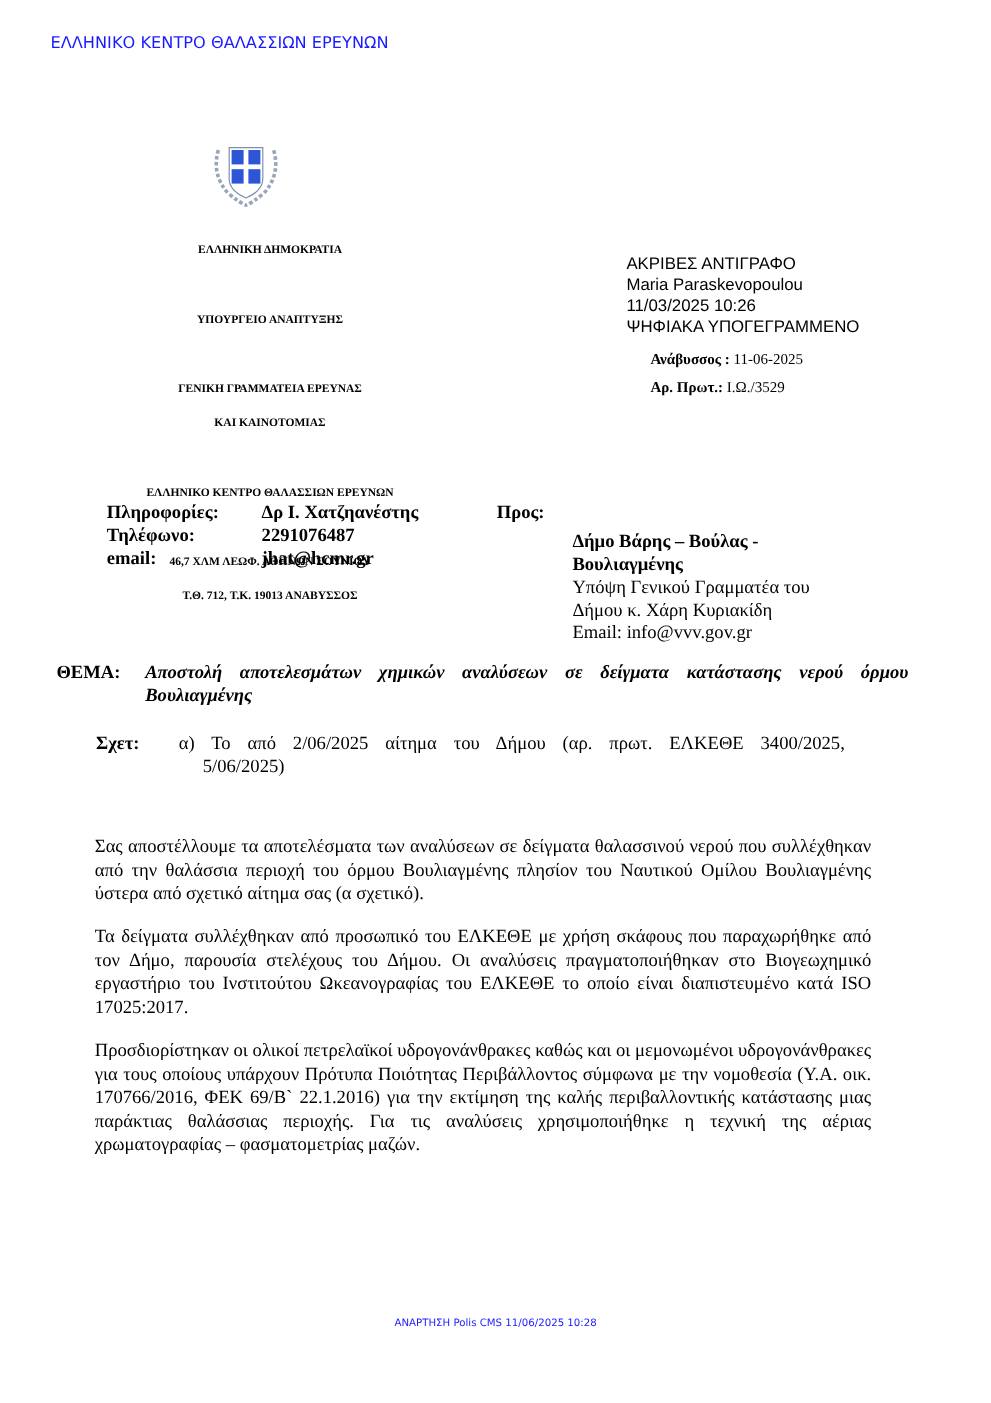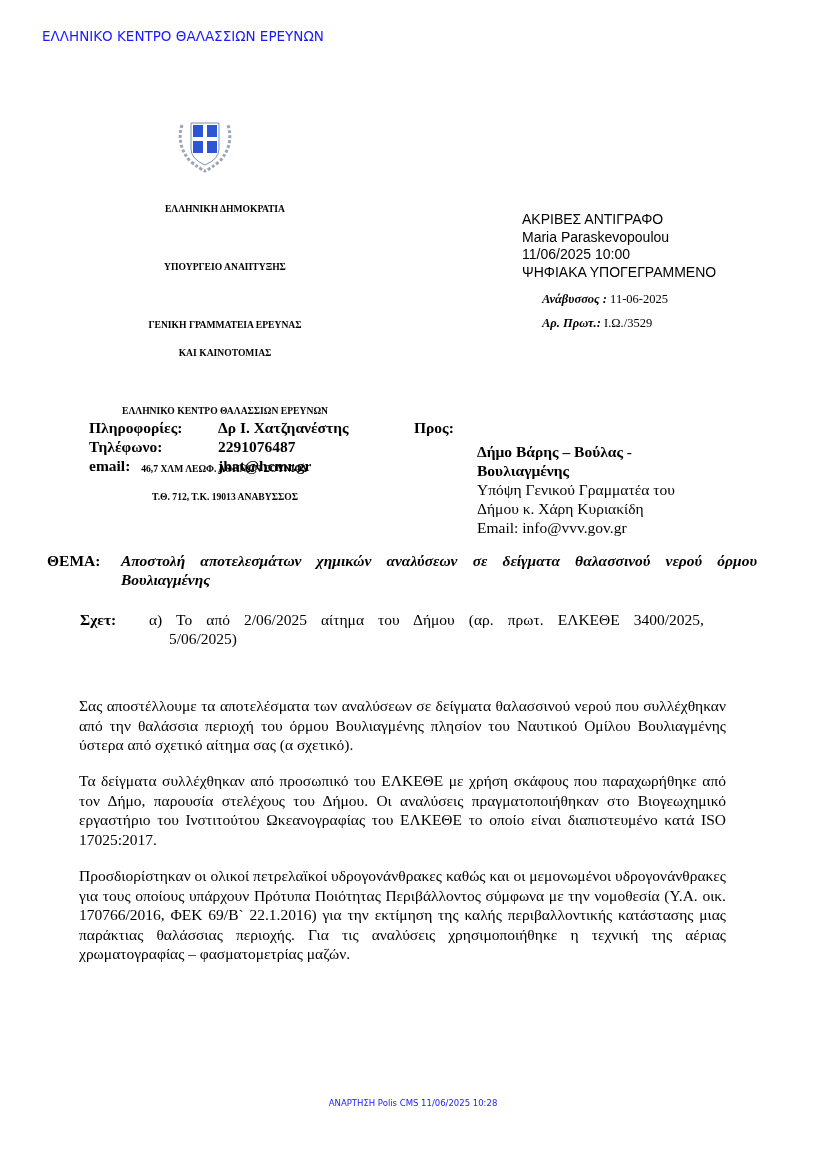--- a/index.html
+++ b/index.html
@@ -3,21 +3,21 @@
 <meta charset="utf-8">
 <style>
   html, body { margin: 0; padding: 0; background: #ffffff; }
   body { width: 826px; height: 1169px; position: relative; overflow: hidden; color: #000; }
   .abs { position: absolute; }
   .stamp { font-family: "DejaVu Sans", sans-serif; color: #1a1aff; font-size: 13.5px; line-height: 19px; }
   .hdr-left { left: 85px; width: 280px; text-align: center; font-family: "Liberation Serif", serif; font-weight: bold; font-size: 9.6px; line-height: 12px; }
   .hdr-left div { margin: 16px; }
   .copy { left: 522px; top: 211px; font-family: "Liberation Sans", sans-serif; font-size: 14px; line-height: 17.5px; }
   .meta { left: 542px; font-family: "Liberation Serif", serif; font-size: 12.5px; }
-  .meta b { font-weight: bold; font-style: italic; }
+  .meta b { font-weight: bold; }
   .info { font-family: "Liberation Serif", serif; font-size: 15.5px; line-height: 19px; }
   .info b { font-weight: bold; }
   .para { left: 79px; width: 647px; font-family: "Liberation Serif", serif; font-size: 15.5px; line-height: 19.5px; text-align: justify; }
   .footer { left: 0; width: 826px; text-align: center; font-family: "DejaVu Sans", sans-serif; color: #1a1aff; font-size: 8.5px; line-height: 12px; }
 </style>
 </head>
 <body>
 
 <div class="abs stamp" style="left:42px; top:27px;">
   <div>ΕΛΛΗΝΙΚΟ ΚΕΝΤΡΟ ΘΑΛΑΣΣΙΩΝ ΕΡΕΥΝΩΝ</div>
@@ -44,21 +44,21 @@
   <div style="height:14px"></div>
   <div>ΕΛΛΗΝΙΚΟ ΚΕΝΤΡΟ ΘΑΛΑΣΣΙΩΝ ΕΡΕΥΝΩΝ</div>
   <div style="height:14px"></div>
   <div>46,7 ΧΛΜ ΛΕΩΦ. ΑΘΗΝΩΝ ΣΟΥΝΙΟΥ</div>
   <div>Τ.Θ. 712, Τ.Κ. 19013 ΑΝΑΒΥΣΣΟΣ</div>
 </div>
 
 <div class="abs copy">
   <div>ΑΚΡΙΒΕΣ ΑΝΤΙΓΡΑΦΟ</div>
   <div>Maria Paraskevopoulou</div>
-  <div>11/06/2025 10:00</div>
+  <div>11/03/2025 10:26</div>
   <div>ΨΗΦΙΑΚΑ ΥΠΟΓΕΓΡΑΜΜΕΝΟ</div>
 </div>
 
 <div class="abs meta" style="top:292px;">
   <b>Ανάβυσσος :</b><span> 11-06-2025</span>
 </div>
 <div class="abs meta" style="top:316px;">
   <b>Αρ. Πρωτ.:</b><span> Ι.Ω./3529</span>
 </div>
 
@@ -81,21 +81,21 @@
   <div><b>Βουλιαγμένης</b></div>
   <div>Υπόψη Γενικού Γραμματέα του</div>
   <div>Δήμου κ. Χάρη Κυριακίδη</div>
   <div>Email: info@vvv.gov.gr</div>
 </div>
 
 <div class="abs info" style="left:47px; top:551px;">
   <b>ΘΕΜΑ:</b>
 </div>
 <div class="abs info" style="left:121px; top:551px; width:636px; font-style:italic; font-weight:bold;">
-  <div style="text-align:justify; text-align-last:justify;">Αποστολή αποτελεσμάτων χημικών αναλύσεων σε δείγματα θαλασσινού νερού όρμου</div>
+  <div style="text-align:justify; text-align-last:justify;">Αποστολή αποτελεσμάτων χημικών αναλύσεων σε δείγματα κατάστασης νερού όρμου</div>
   <div>Βουλιαγμένης</div>
 </div>
 
 <div class="abs info" style="left:80px; top:610px;">
   <b>Σχετ:</b>
 </div>
 <div class="abs info" style="left:149px; top:610px; width:555px;">
   <div style="text-align:justify; text-align-last:justify;">α) Το από 2/06/2025 αίτημα του Δήμου (αρ. πρωτ. ΕΛΚΕΘΕ 3400/2025,</div>
   <div style="padding-left:20px;">5/06/2025)</div>
 </div>

